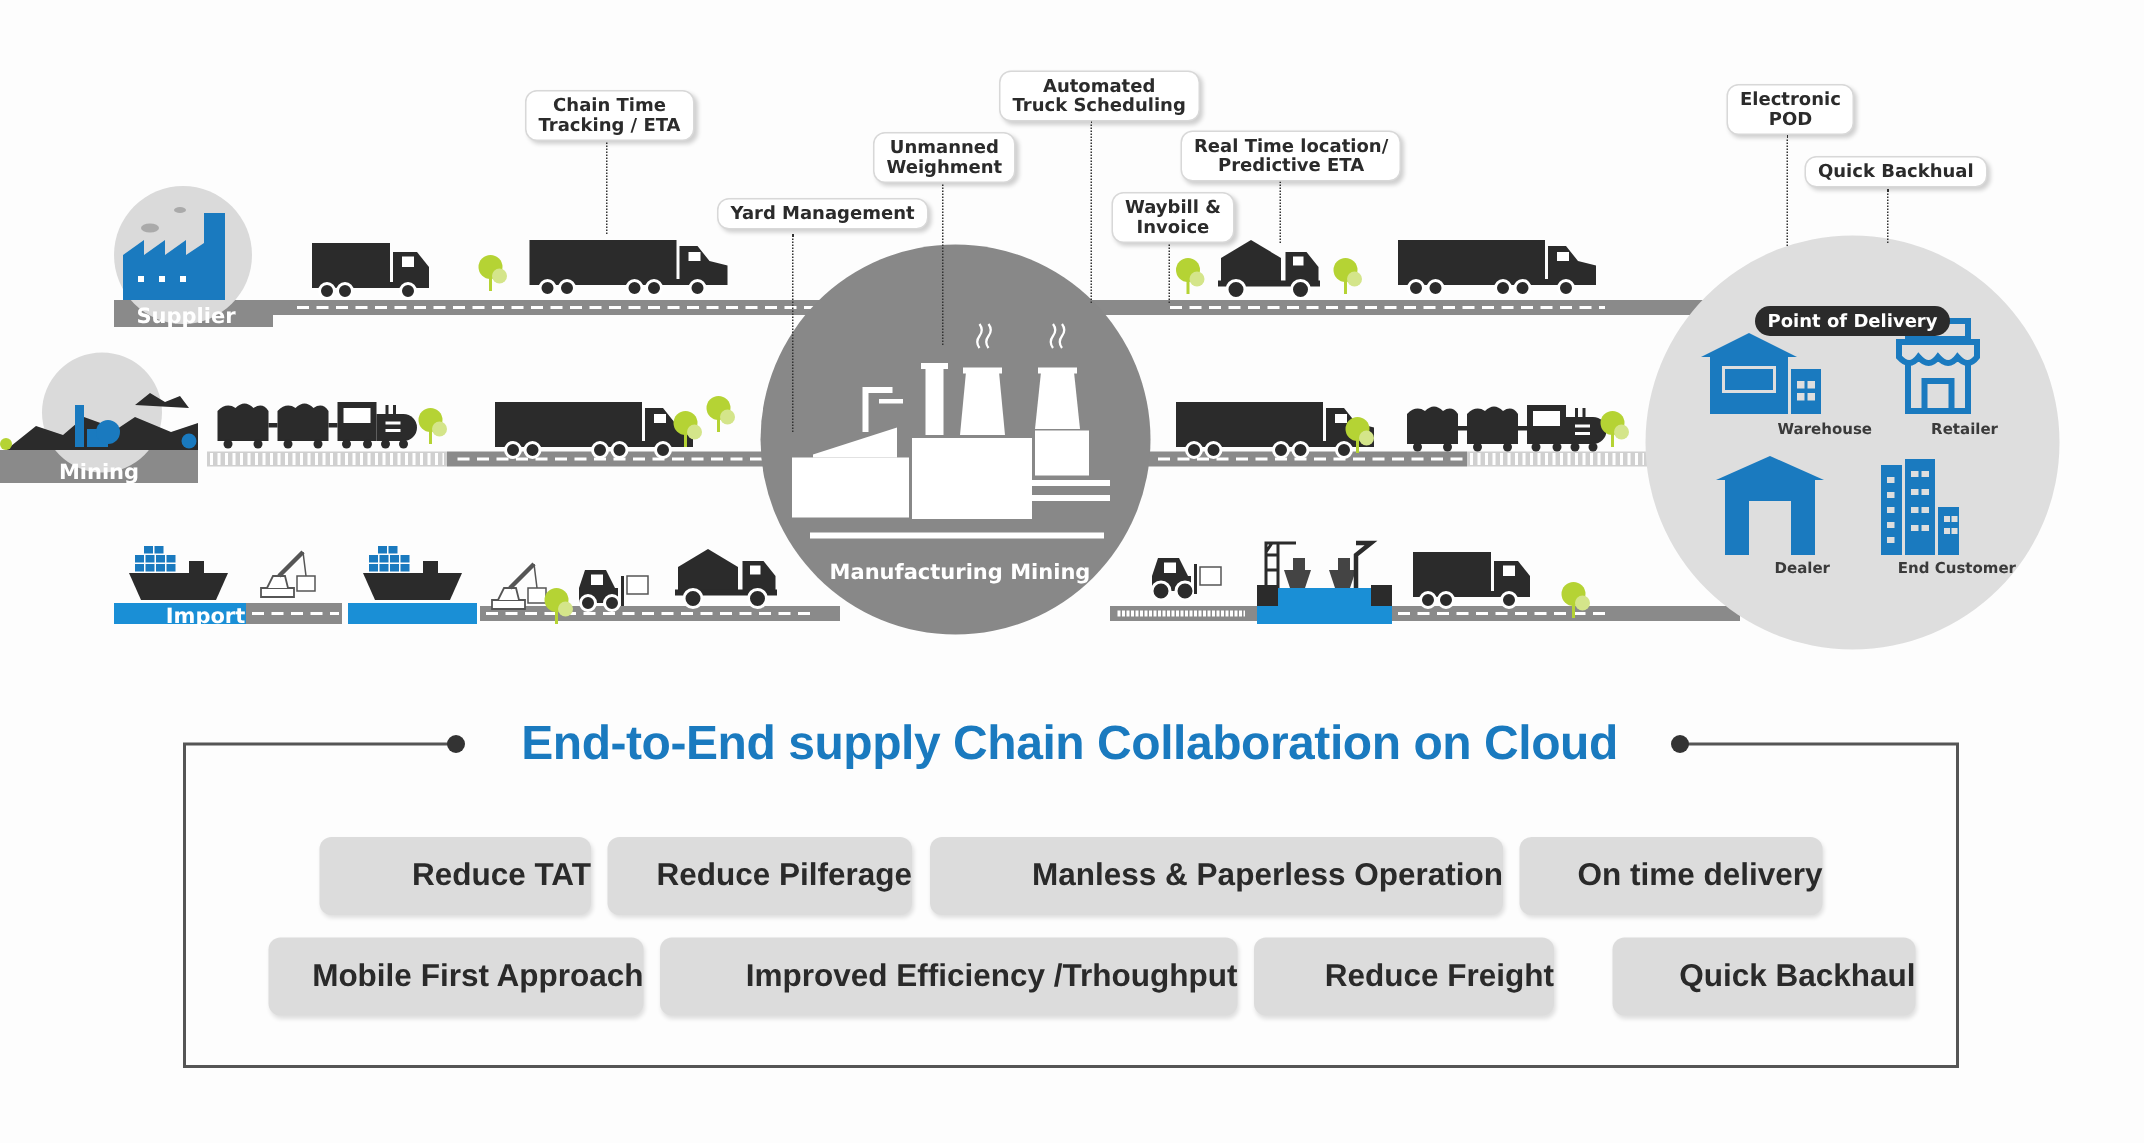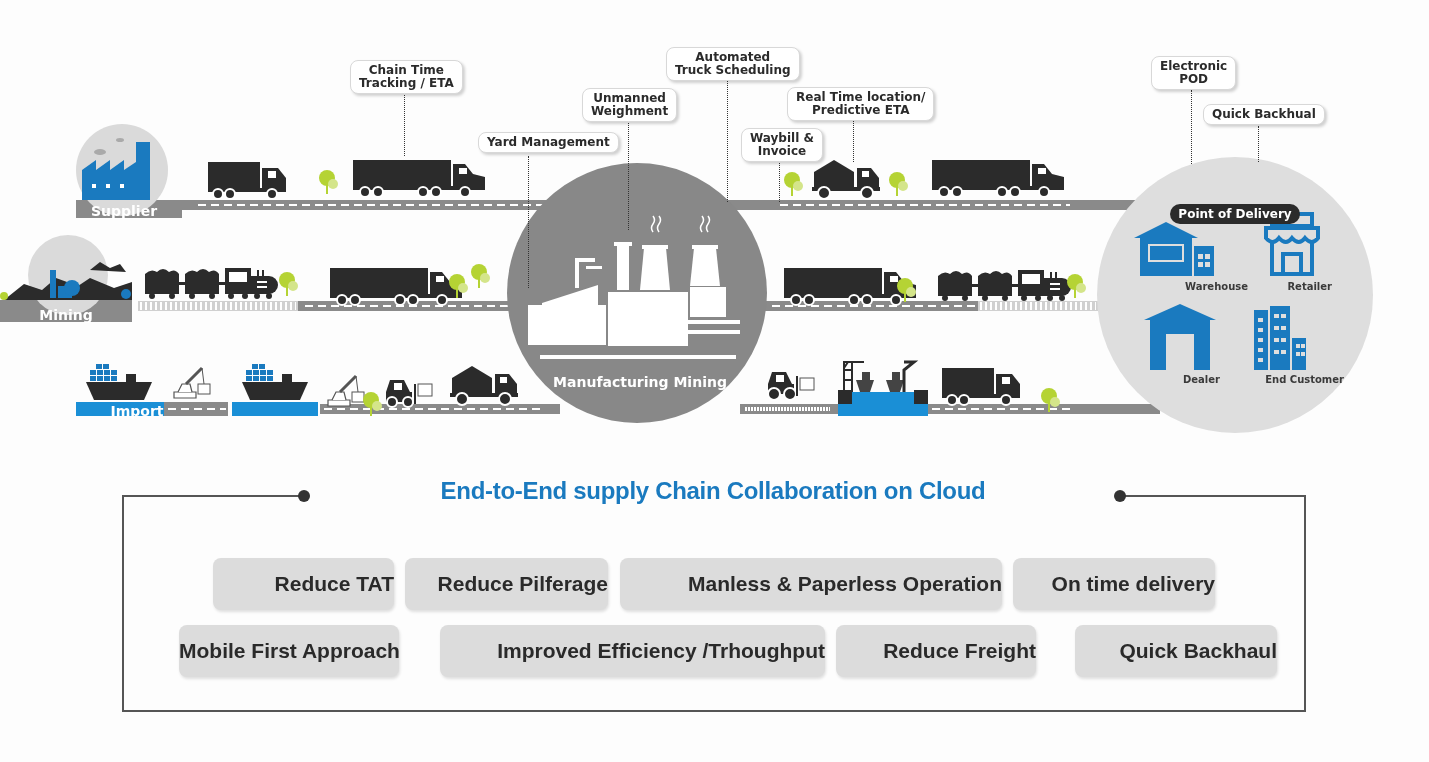--- a/index.html
+++ b/index.html
@@ -8,21 +8,21 @@
   .callout{position:absolute;background:#fff;border:1px solid #d8d8d8;border-radius:8px;box-shadow:2px 2px 3px rgba(0,0,0,0.18);font-weight:bold;font-size:12px;color:#2b2b2b;text-align:center;line-height:13px;padding:3px 8px;white-space:nowrap;}
   .vline{position:absolute;width:0;border-left:1.5px dotted #333;}
   .source-label{position:absolute;color:#fff;font-weight:bold;font-size:14px;text-align:center;}
   .plant-label{position:absolute;left:540px;top:374px;width:200px;text-align:center;color:#fff;font-size:14px;font-weight:bold;}
   .pod-pill{position:absolute;left:1170px;top:185px;width:130px;height:20px;border-radius:10px;background:#2b2b2b;color:#fff;font-weight:bold;font-size:12px;text-align:center;line-height:20px;margin-top:19px;}
   .pod-lbl{position:absolute;color:#3a3a3a;font-weight:bold;font-size:10px;text-align:right;}
   .frame{position:absolute;left:122px;top:496px;width:1184px;height:216px;border:2px solid #555;border-top:none;box-sizing:border-box;}
   .frame-top-left{position:absolute;left:122px;top:495px;width:182px;height:2px;background:#555;}
   .frame-top-right{position:absolute;left:1120px;top:495px;width:186px;height:2px;background:#555;}
   .dot{position:absolute;width:12px;height:12px;border-radius:50%;background:#333;}
-  .headline{position:absolute;left:304px;top:477px;width:818px;text-align:center;color:#1a7abf;font-weight:bold;font-size:24px;font-family:"Liberation Sans",sans-serif;letter-spacing:-0.3px;}
+  .headline{position:absolute;left:304px;top:477px;width:818px;text-align:center;color:#1a7abf;font-weight:bold;font-size:32px;font-family:"Liberation Sans",sans-serif;letter-spacing:-0.3px;}
   .benefit{position:absolute;height:52px;background:#dcdcdc;border-radius:8px;box-shadow:1px 2px 3px rgba(0,0,0,0.12);color:#2a2a2a;font-weight:bold;font-size:21px;line-height:52px;text-align:right;font-family:"Liberation Sans",sans-serif;white-space:nowrap;}
 </style>
 </head>
 <body>
 
 <svg id="scene" width="1429" height="470" viewBox="0 0 1429 470">
   <defs>
     <g id="truck-box">
       <rect x="0" y="0" width="52" height="26" fill="#2b2b2b"></rect>
       <path d="M54 6 h16 l8 10 v14 h-24 z" fill="#2b2b2b"></path>
@@ -318,16 +318,16 @@
 <div class="frame-top-right"></div>
 <div class="dot" style="left:298px;top:490px;"></div>
 <div class="dot" style="left:1114px;top:490px;"></div>
 <div class="headline">End-to-End supply Chain Collaboration on Cloud</div>
 
 <div class="benefit" style="left:213px;top:558px;width:181px;">Reduce TAT</div>
 <div class="benefit" style="left:405px;top:558px;width:203px;">Reduce Pilferage</div>
 <div class="benefit" style="left:620px;top:558px;width:382px;">Manless &amp; Paperless Operation</div>
 <div class="benefit" style="left:1013px;top:558px;width:202px;">On time delivery</div>
 
-<div class="benefit" style="left:179px;top:625px;width:220px;">Mobile First Approach</div>
+<div class="benefit" style="left:179px;top:625px;width:250px;">Mobile First Approach</div>
 <div class="benefit" style="left:440px;top:625px;width:385px;">Improved Efficiency /Trhoughput</div>
 <div class="benefit" style="left:836px;top:625px;width:200px;">Reduce Freight</div>
 <div class="benefit" style="left:1047px;top:625px;width:202px;margin-left:28px;">Quick Backhaul</div>
 
 </body></html>

